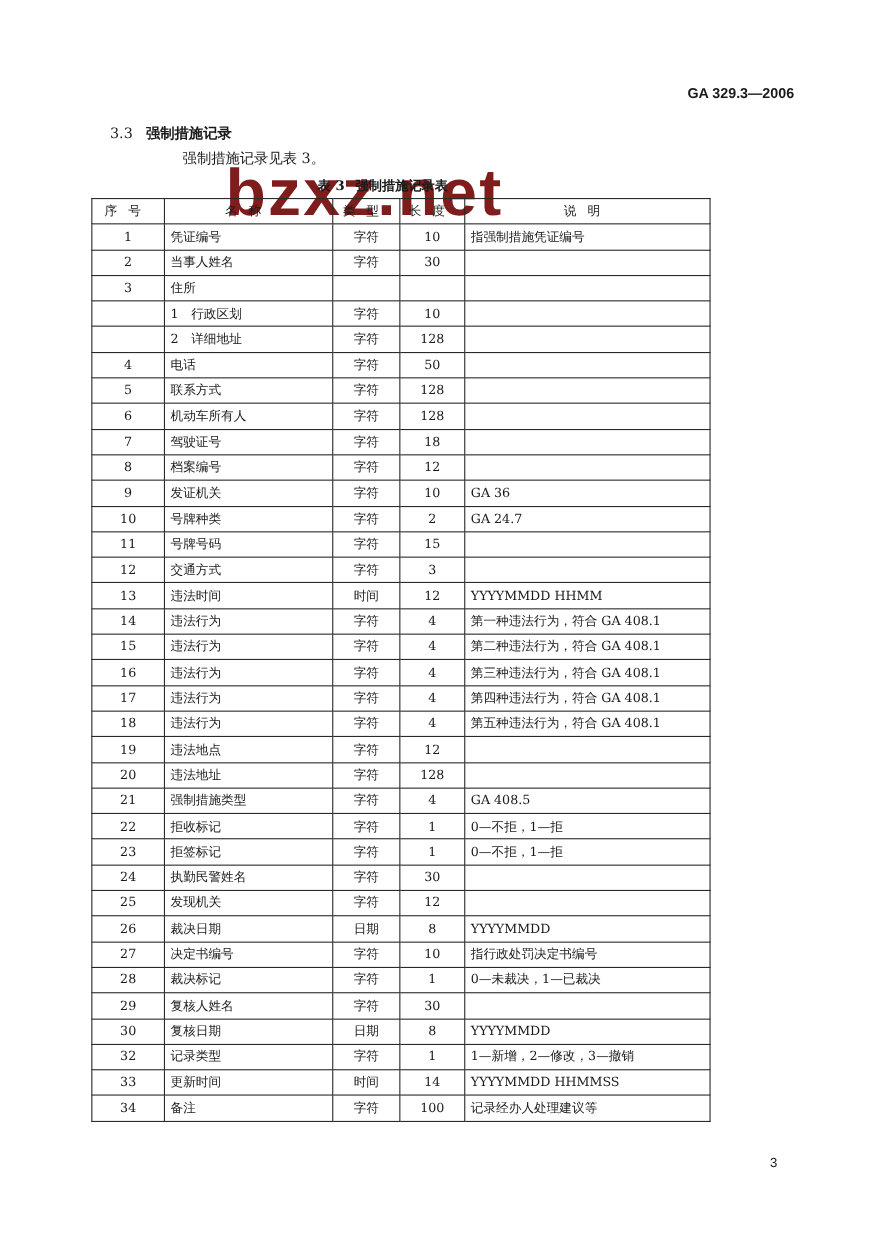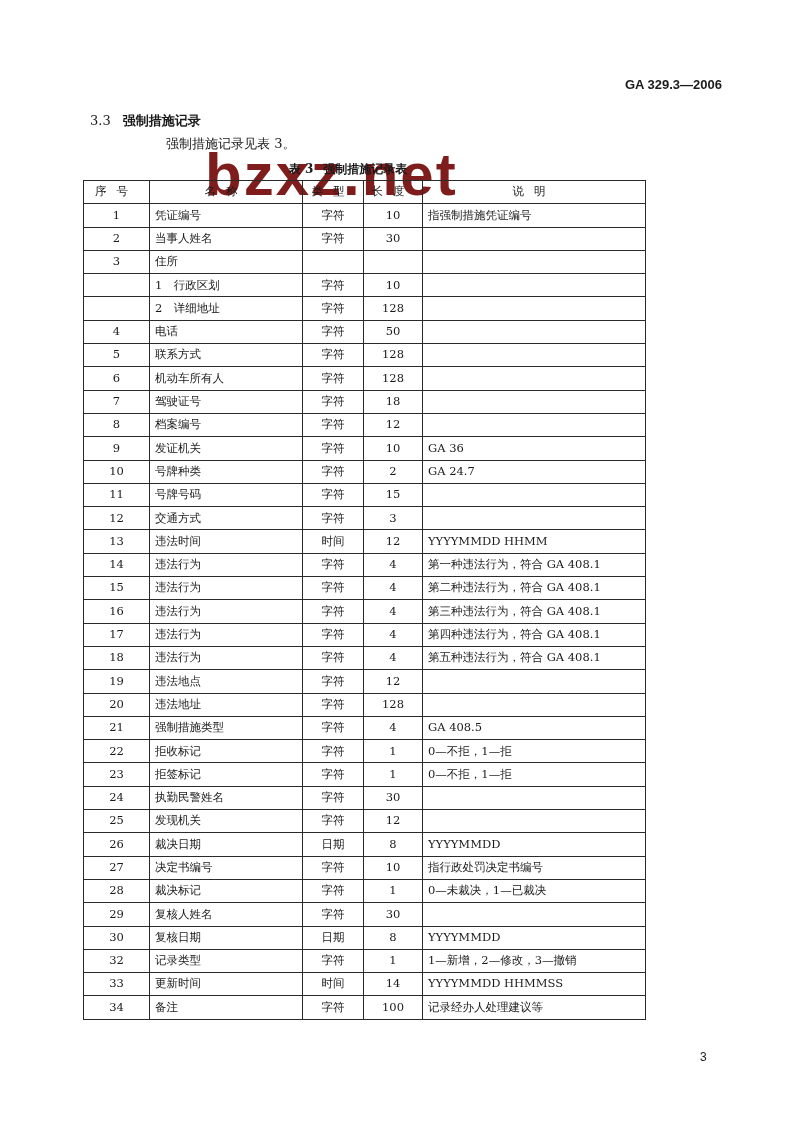--- a/index.html
+++ b/index.html
@@ -1,20 +1,20 @@
 <!DOCTYPE html>
 <html><head>
 <meta charset="utf-8">
 <style>
   html, body { margin:0; padding:0; background:#ffffff; }
   body { width:800px; height:1122px; position:relative; overflow:hidden;
          font-family:"DejaVu Serif","Liberation Serif",serif; color:#1a1a1a; }
   .std-code { position:absolute; right:78px; top:77px; font-family:"Liberation Sans",sans-serif;
               font-weight:bold; font-size:13px; }
-  .section-heading { position:absolute; left:90px; top:112px; font-size:13px; font-weight:bold;text-align:center; }
+  .section-heading { position:absolute; left:100px; top:112px; font-size:13px; font-weight:bold;text-align:center; }
   .section-heading .num { margin-right:12px; font-weight:normal; }
   .intro { position:absolute; left:118px; top:135px; font-size:13px;margin-left:48px; }
   .watermark { position:absolute; left:205px; top:140px; font-family:"Liberation Sans",sans-serif;
                font-weight:bold; font-size:60px; color:#7f1d1d; letter-spacing:2px; z-index:0; }
   .table-caption { position:absolute; left:0; width:696px; top:161px; text-align:center;
                    font-size:12px; font-weight:bold; z-index:2; }
   .table-caption .tnum { margin-right:10px; }
   table.record-table { position:absolute; left:83px; top:180px; width:563px;
                        border-collapse:collapse; font-size:11.5px; z-index:1; }
   table.record-table th, table.record-table td { border:1px solid #2a2a2a; height:22.3px;

